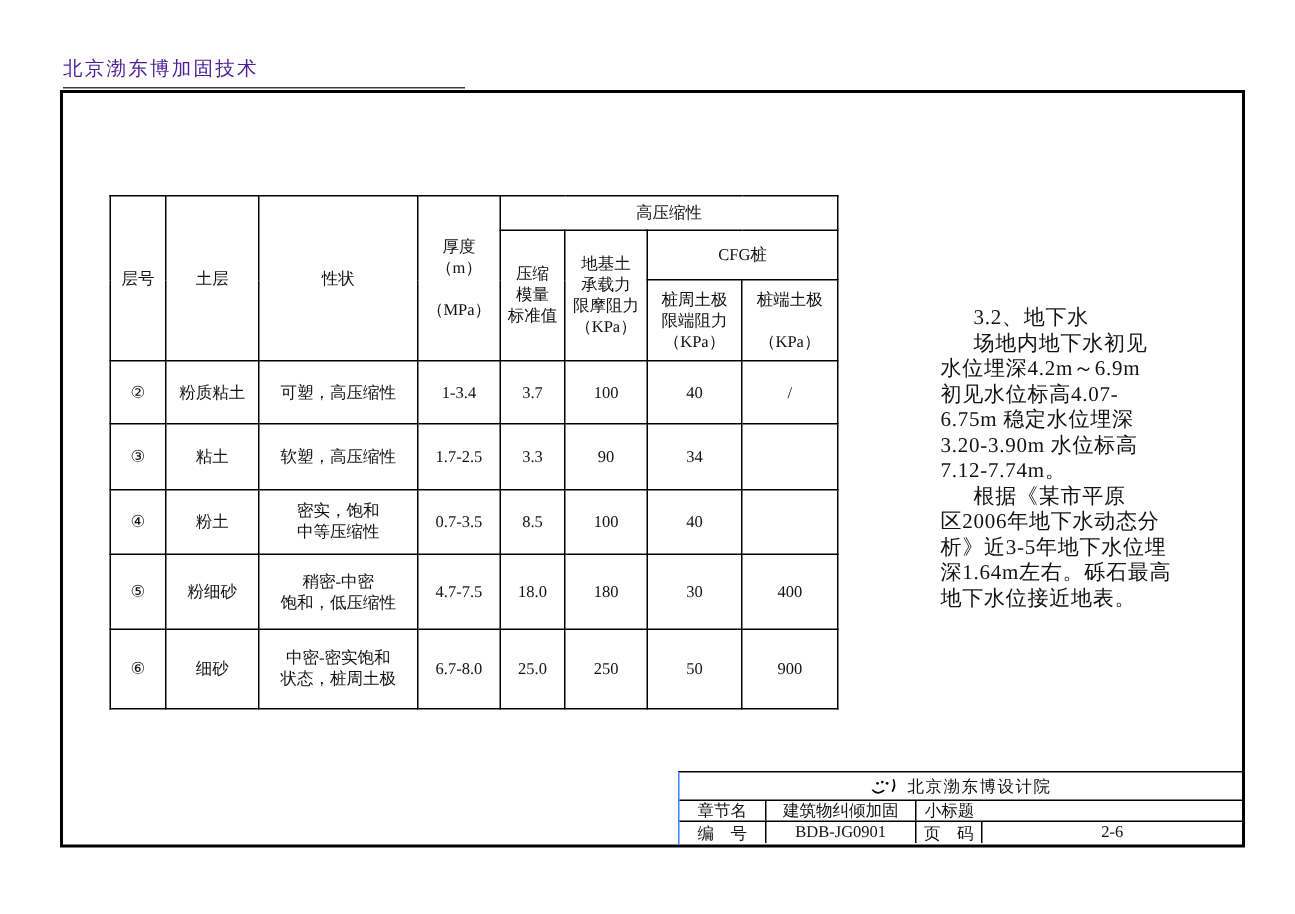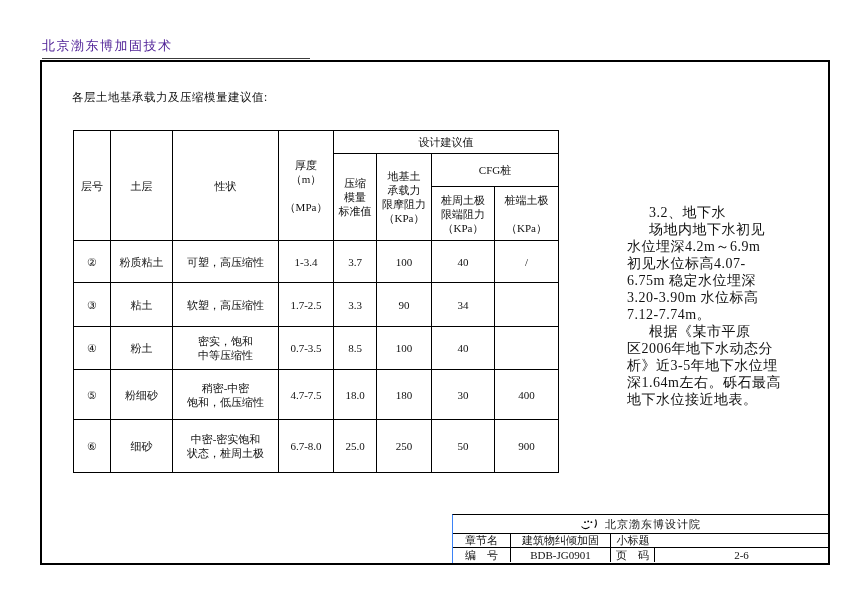--- a/index.html
+++ b/index.html
@@ -61,21 +61,20 @@
   .c1{width:58px;} .c2{width:100px;} .c3{width:44px;} .c4{flex:1;}
   .logo{width:20px;height:12px;display:block;}
 </style>
 </head>
 <body>
 
 <div class="letterhead">北京渤东博加固技术</div>
 
 <div class="frame">
 
-  <div class="section-title">各层土地基承载力及压缩模量建议值:</div>
 
   <div class="soil-table-wrap">
     <table class="soil">
       <colgroup>
         <col style="width:37px">
           <col style="width:62px">
           <col style="width:106px">
         <col style="width:55px">
           <col style="width:43px">
           <col style="width:55px">
@@ -83,21 +82,21 @@
           <col style="width:64px">
       </colgroup>
       <tbody>
         <tr class="h-r1">
           <td rowspan="3">层号</td>
           <td rowspan="3">土层</td>
           <td rowspan="3">性状</td>
           <td rowspan="3" class="pre">厚度（m）
 
 （MPa）</td>
-          <td colspan="4">设计建议值</td>
+          <td colspan="4">高压缩性</td>
         </tr>
         <tr class="h-r2">
           <td rowspan="2" class="pre">压缩
 模量
 标准值</td>
           <td rowspan="2" class="pre">地基土
 承载力
 限摩阻力
 （KPa）</td>
           <td colspan="2">CFG桩</td>

